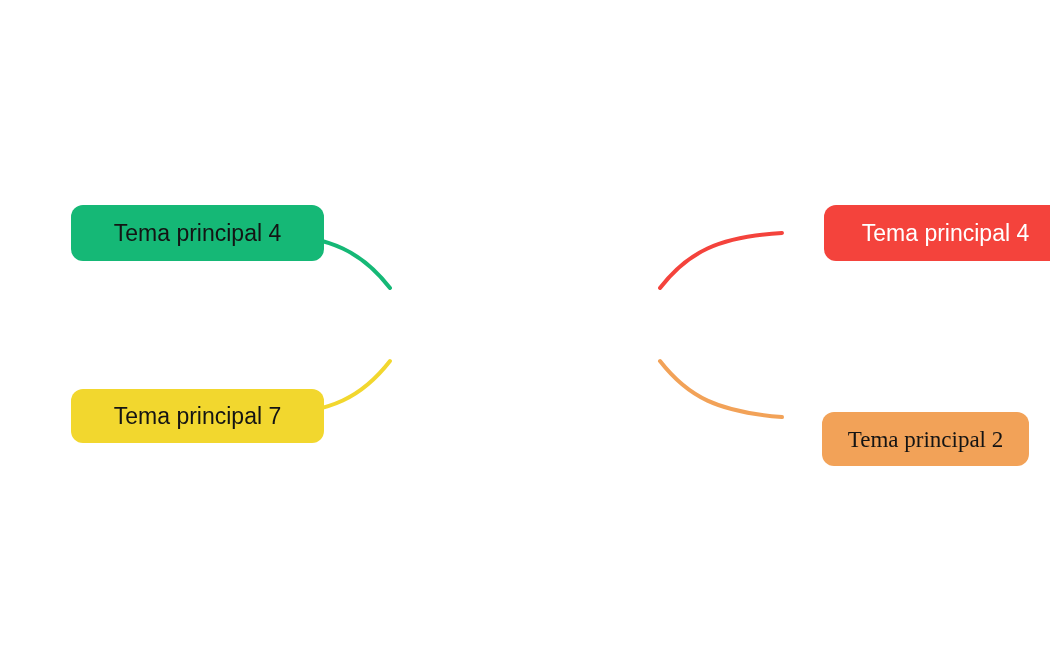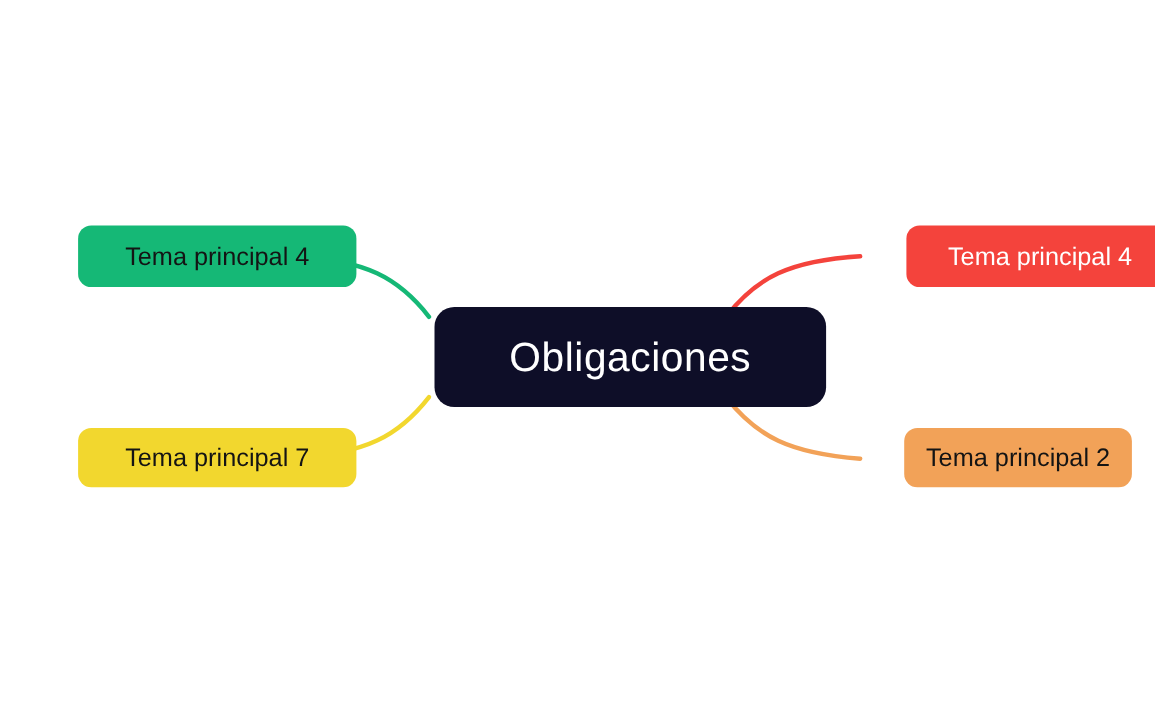--- a/index.html
+++ b/index.html
@@ -70,23 +70,24 @@
     width: 243px;
   }
   .pos-bottom-left {
     left: 23px;
     top: 389px;
     width: 253px;
     height: 54px;
   }
   .pos-bottom-right {
     left: 774px;
-    top: 389px;
+    top: 412px;
     width: 207px;
     height: 54px;
+    font-family: Liberation Serif, serif;
   }
 </style>
 </head>
 <body>
 
 <div class="canvas">
 
   <svg class="connectors" viewBox="0 0 1050 649" xmlns="http://www.w3.org/2000/svg">
     <path d="M 660 288 C 688 252 718 237 782 233" stroke="#f4433c"></path>
     <path d="M 660 361 C 688 397 718 412 782 417" stroke="#f2a258"></path>
@@ -103,17 +104,14 @@
   </div>
 
   <div class="node branch-node pos-bottom-left" style="background-color: rgb(242, 215, 46); color: rgb(20, 20, 20);">
     <span class="label">Tema principal 7</span>
   </div>
 
   <div class="node branch-node pos-bottom-right" style="background-color: rgb(242, 162, 88); color: rgb(20, 20, 20);">
     <span class="label">Tema principal 2</span>
   </div>
 
-  <div class="node root-node" style="background-color: rgb(14, 14, 40); color: rgb(255, 255, 255);">
-    <span class="label">Obligaciones</span>
-  </div>
 
 </div>
 
 </body></html>

